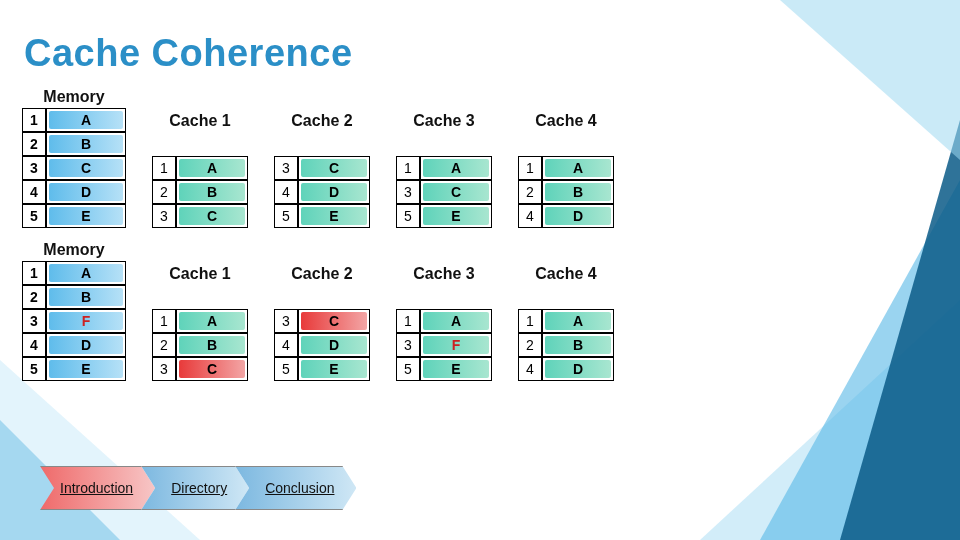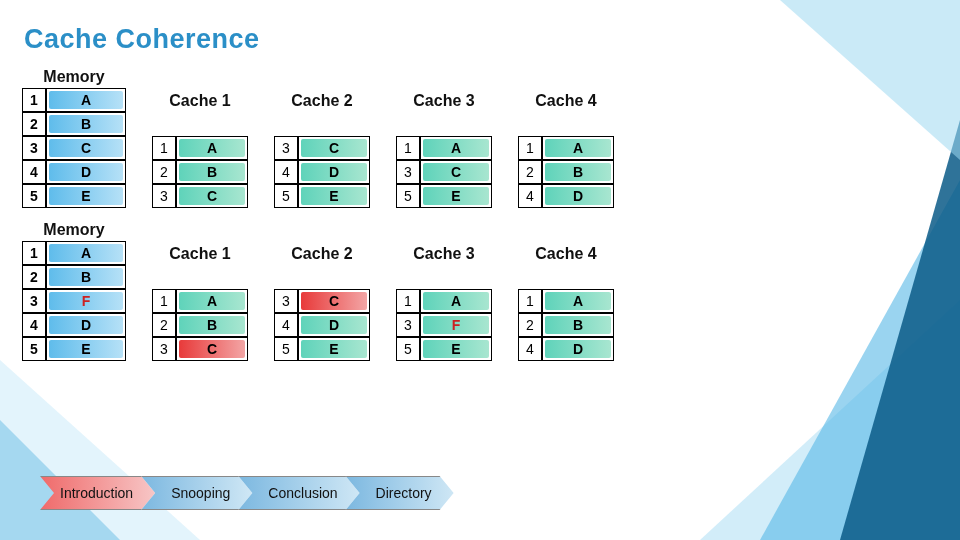--- a/index.html
+++ b/index.html
@@ -19,23 +19,23 @@
     pointer-events: none;
   }
   .slide {
     position: absolute;
     inset: 0;
     z-index: 1;
     padding: 16px 20px 0 20px;
   }
   .title {
     color: #2b8fc7;
-    font-size: 27px;
+    font-size: 38px;
     font-weight: 700;
-    margin: 8px 0 12px 4px;
+    margin: 16px 0 12px 4px;
     letter-spacing: .5px;
   }
   .block-row {
     display: flex;
     gap: 26px;
     margin-bottom: 12px;
     padding-left: 2px;
   }
   .tbl {
     border-collapse: separate;
@@ -78,30 +78,31 @@
   .redtxt  { color: #c22; }
   .nav {
     position: absolute;
     left: 40px;
     bottom: 30px;
     display: flex;
     z-index: 2;
   }
   .chev {
     position: relative;
-    height: 34px;
+    height: 44px;
     padding: 0 22px 0 30px;
     margin-left: -14px;
     display: flex;
     align-items: center;
     font-size: 14px;
     color: #111;
     clip-path: polygon(0 0, calc(100% - 14px) 0, 100% 50%, calc(100% - 14px) 100%, 0 100%, 14px 50%);
     border-top: 1px solid #888;
     border-bottom: 1px solid #888;
+    text-decoration: underline;
   }
   .chev:first-child { margin-left: 0; padding-left: 20px; }
   .chev.red  { background: linear-gradient(90deg, #ef6a6a 0%, #f7c6c6 100%); }
   .chev.blue { background: linear-gradient(90deg, #7cb8e0 0%, #cfe7f5 100%); }
 </style>
 </head>
 <body>
 
 <svg class="bg" viewBox="0 0 960 540" preserveAspectRatio="none">
   <polygon points="700,540 960,540 960,300" fill="#bfe5f7" opacity="0.7"></polygon>
@@ -390,16 +391,15 @@
               <div class="inner g-teal">D</div>
             </td>
           </tr>
         </tbody>
       </table>
     </div>
 </div>
 
 <div class="nav" id="nav">
     <div class="chev red">Introduction</div>
-    <div class="chev blue">Snooping</div>
+    <div class="chev blue">Directory</div>
     <div class="chev blue">Conclusion</div>
-    <div class="chev blue">Directory</div>
   </div>
 
 </body></html>

